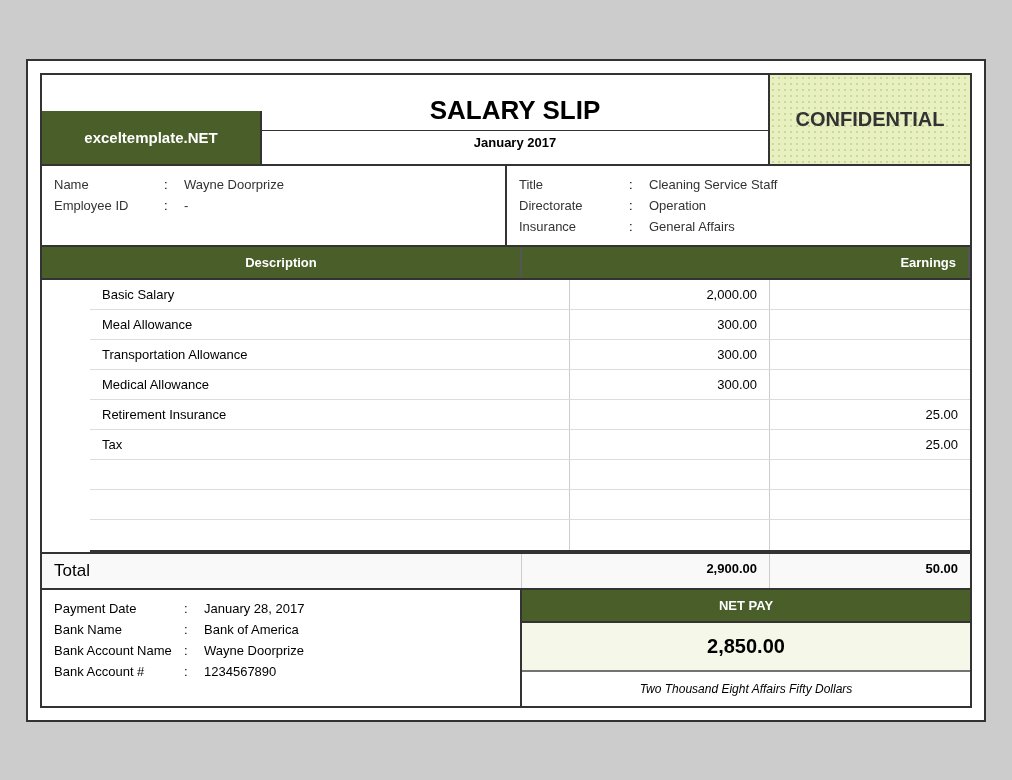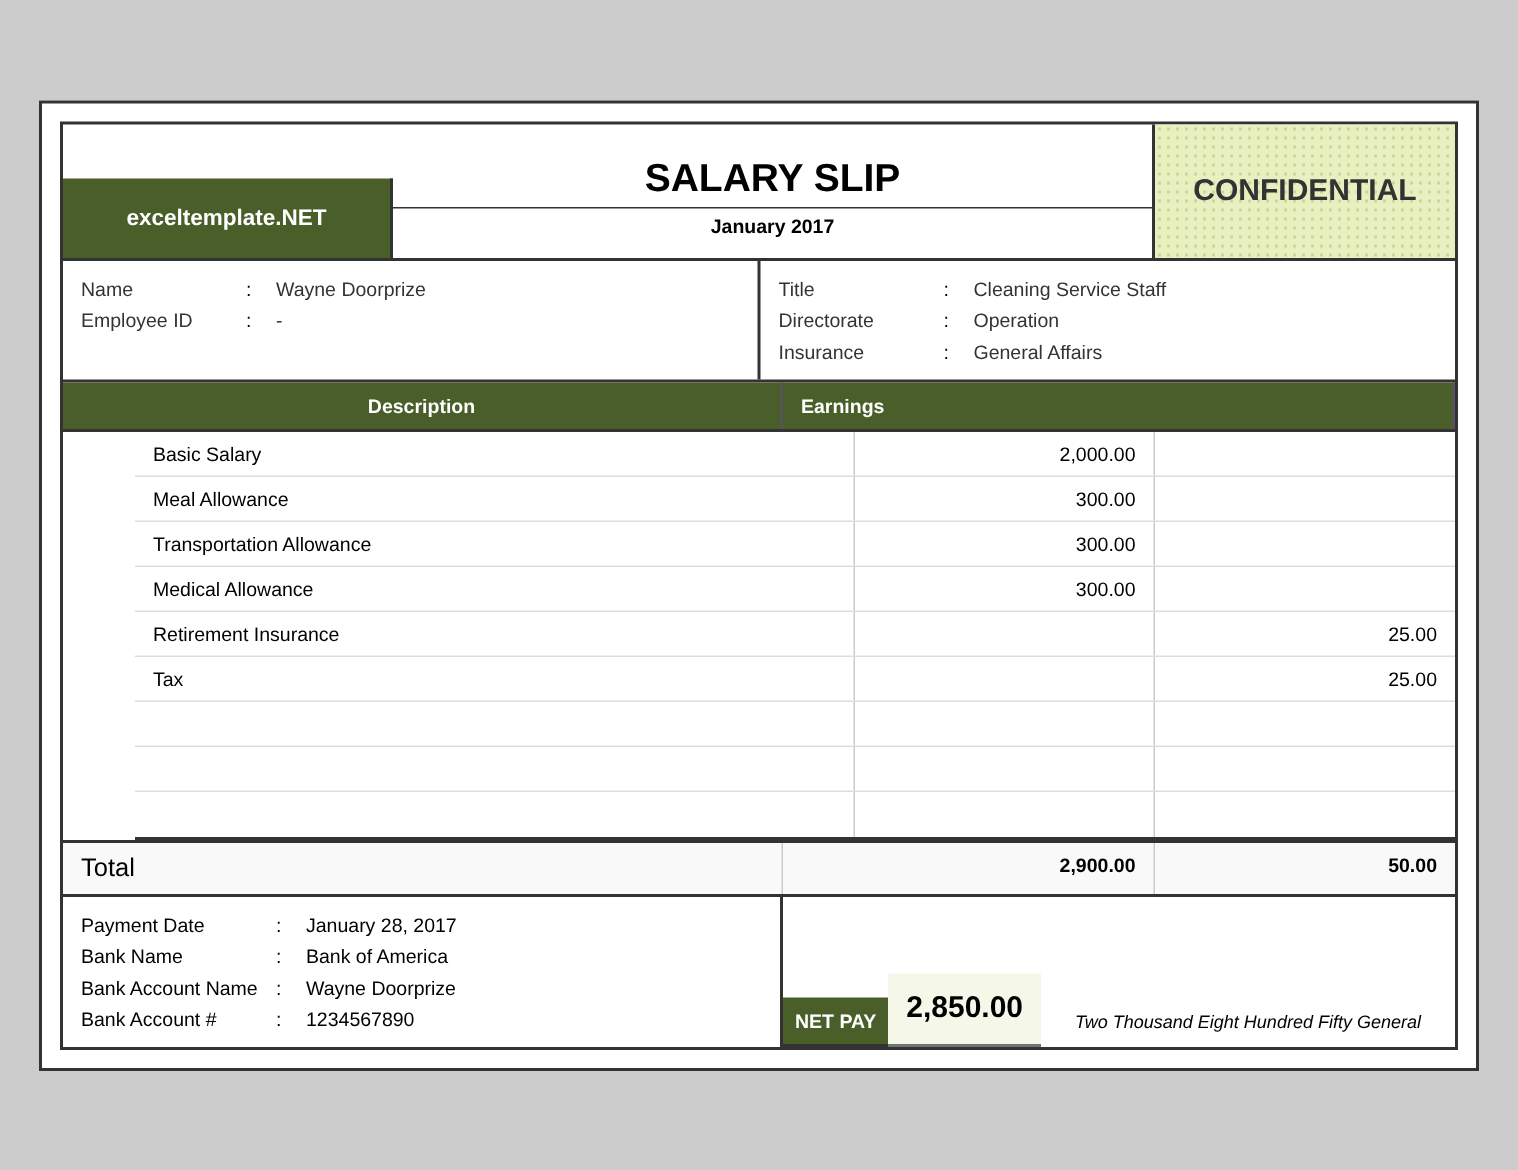--- a/index.html
+++ b/index.html
@@ -116,21 +116,21 @@
     }
     .col-description {
       flex: 0 0 480px;
       width: 480px;
       text-align: center;
       padding: 8px 12px;
       border-right: 2px solid #555;
     }
     .col-earnings {
       flex: 1;
-      text-align: left;
+      text-align: right;
       padding: 8px 12px;
       border-right: 2px solid #555;
     }
     .col-deductions {
       flex: 0 0 200px;
       width: 200px;
       text-align: center;
       padding: 8px 12px;
     }
     
@@ -218,22 +218,21 @@
       width: 130px;
       min-width: 130px;
     }
     .payment-colon {
       width: 20px;
     }
     .payment-value {}
     .net-pay-section {
       flex: 1;
       display: flex;
-      flex-direction: row;
-      align-items: flex-end;
+      flex-direction: column;
     }
     .net-pay-header {
       background: #4a5e2a;
       color: #fff;
       font-weight: bold;
       text-align: center;
       padding: 8px;
       border-bottom: 2px solid #333;
     }
     .net-pay-amount {
@@ -378,18 +377,18 @@
           </div>
           <div class="payment-row">
             <span class="payment-label">Bank Account #</span>
             <span class="payment-colon">:</span>
             <span class="payment-value">1234567890</span>
           </div>
         </div>
       <div class="net-pay-section">
         <div class="net-pay-header">NET PAY</div>
         <div class="net-pay-amount">2,850.00</div>
-        <div class="net-pay-words">Two Thousand Eight Hundred Fifty General</div>
+        <div class="net-pay-words">Two Thousand Eight Affairs Fifty Dollars</div>
       </div>
     </div>
 
   </div>
 </div>
 
 </body></html>

